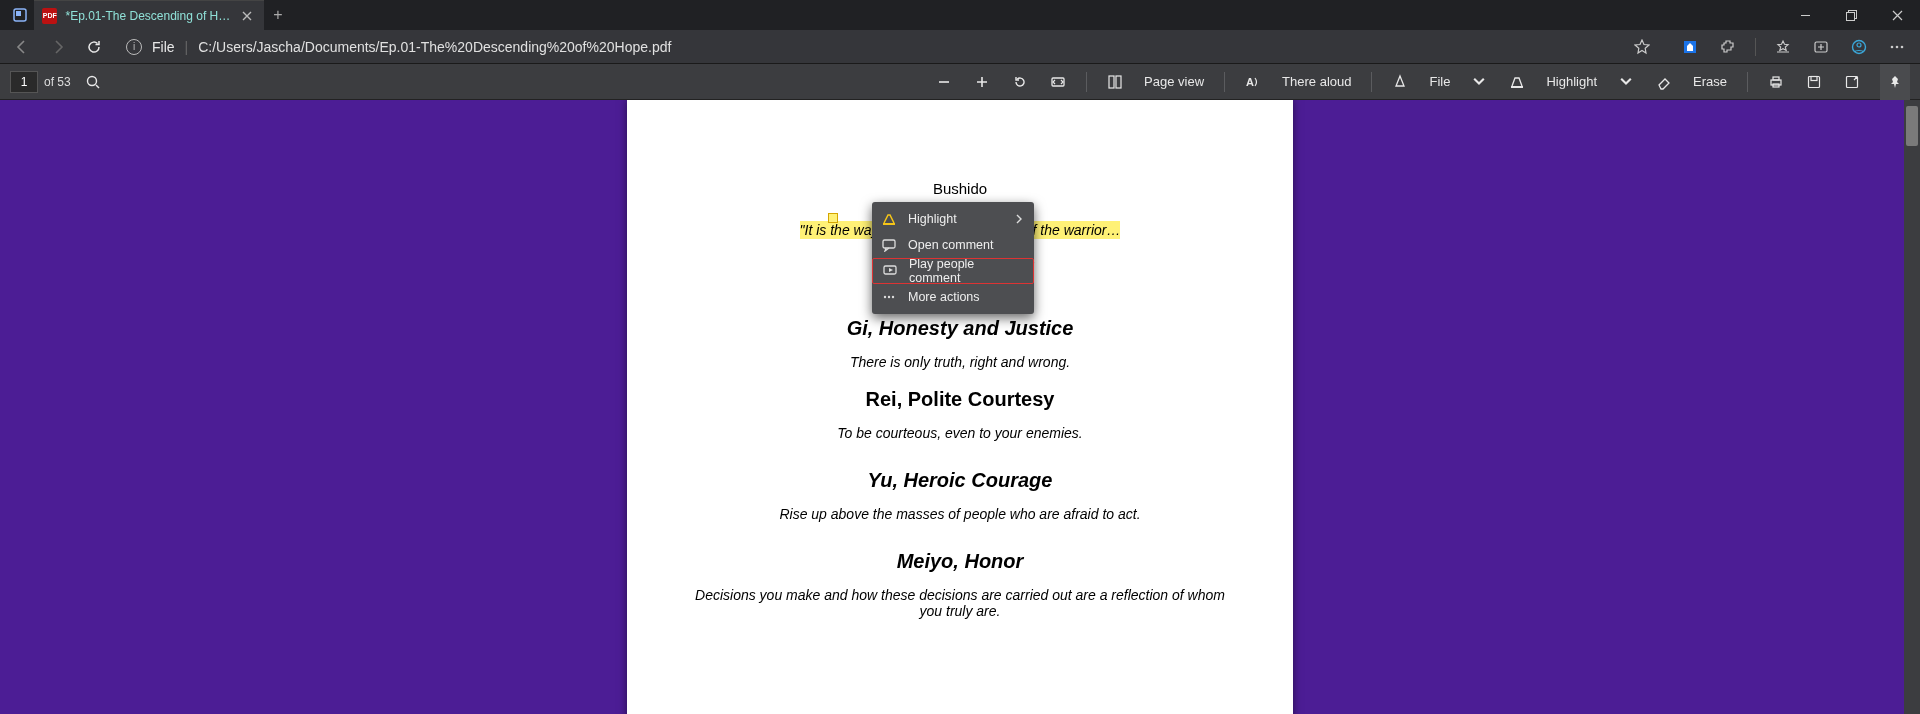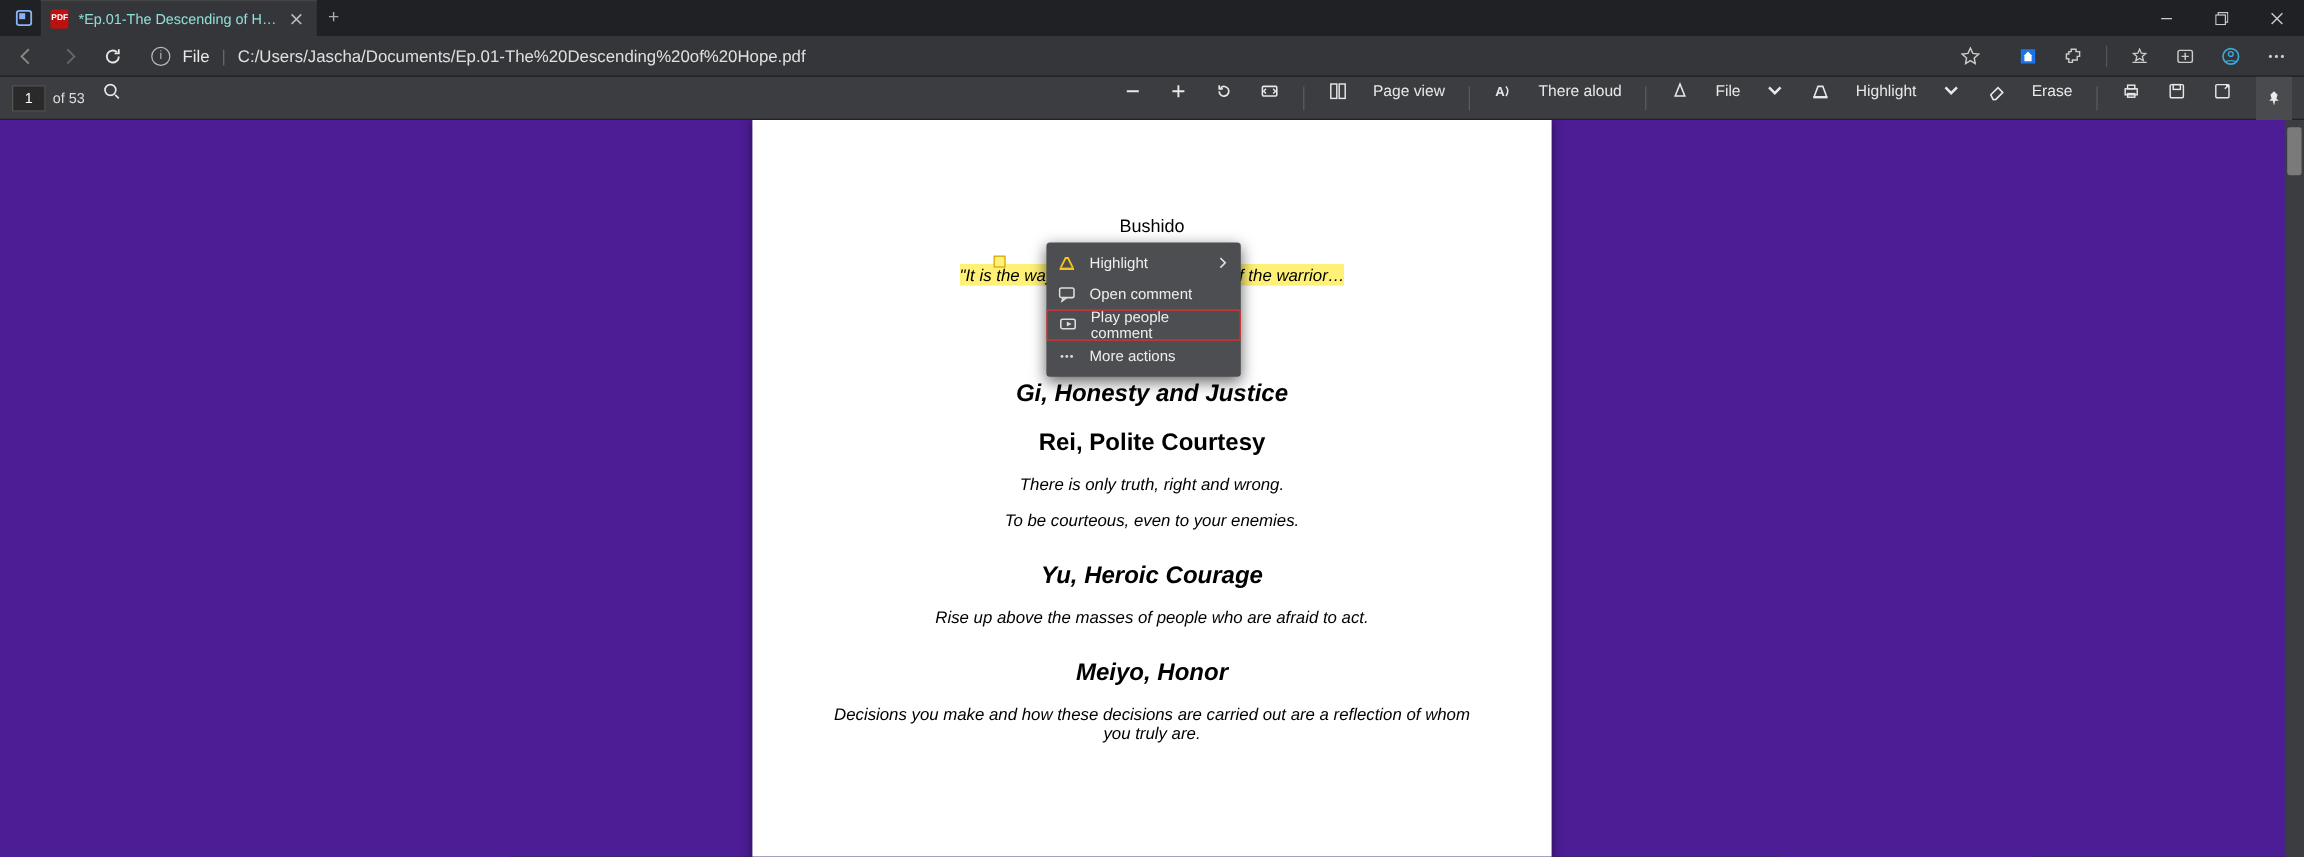--- a/index.html
+++ b/index.html
@@ -27,21 +27,21 @@
   .urlbox .sep { color:#666; }
   .urlbox .path { color:#e0e0e0; }
   .right-icons { display:flex; align-items:center; gap:4px; margin-left:auto; }
   .ricon { width:30px; height:28px; display:flex; align-items:center; justify-content:center; color:#ccc; position:relative; }
   .ricon svg { width:16px; height:16px; }
   .ricon.divider { width:1px; height:18px; background:#555; padding:0; margin:0 4px; }
   
   .pdftoolbar { height: 36px; background: #3c3d40; display:flex; align-items:center; padding:0 10px; gap:6px; font-size:13px; color:#e8e8e8; border-bottom:1px solid #222; }
   .pageinput { width:28px; height:22px; background:#2a2a2a; border:1px solid #555; color:#fff; text-align:center; font-size:12px; }
   .oftotal { font-size:12px; color:#ddd; }
-  .tbtn { height:28px; padding:0 8px; display:flex; gap:21px; color:#e8e8e8; border-radius:3px; }
+  .tbtn { height:28px; padding:0 8px; display:flex; align-items:center; gap:21px; color:#e8e8e8; border-radius:3px; }
   .tbtn svg { width:16px; height:16px; }
   .vsep { width:1px; height:20px; background:#5b5c5f; margin:0 6px; }
   .spacer { flex:1; }
   .caret { width:10px; height:10px; }
   .pinbox { width:30px; height:36px; display:flex; align-items:center; justify-content:center; background:#4a4b4e; margin-left:6px; }
   
   .viewport { position:relative; height: calc(714px - 30px - 34px - 36px); background:#4c1d95; overflow:hidden; }
   .scrollbar { position:absolute; right:0; top:0; width:16px; height:100%; background:#3c3d40; }
   .scrollthumb { position:absolute; right:2px; top:6px; width:12px; height:40px; background:#7a7a7a; border-radius:2px; }
   .page { position:absolute; left:50%; transform:translateX(-50%); top:0; width:666px; background:#fff; color:#000; padding:80px 60px 40px; min-height:650px; box-shadow:0 0 8px rgba(0,0,0,.5); }
@@ -276,23 +276,23 @@
 <div class="viewport">
   <div class="page">
     <div class="center doc-title">Bushido</div>
     <div class="center" style="position:relative;">
       <span class="hl-line">"It is the way of the sword…the way of the warrior…</span>
       <span class="note-mark" style="left:calc(50% - 132px);"></span>
     </div>
     <div class="center italic">The way of the Samurai.</div>
 
     <div class="center bolditalic" style="margin-top:50px;">Gi, Honesty and Justice</div>
+    <div class="center sectline">There is only truth, right and wrong.</div>
+
     <div class="center bigbold">Rei, Polite Courtesy</div>
-
-    <div class="center sectline">There is only truth, right and wrong.</div>
     <div class="center sectline">To be courteous, even to your enemies.</div>
 
     <div class="center bolditalic">Yu, Heroic Courage</div>
     <div class="center sectline">Rise up above the masses of people who are afraid to act.</div>
 
     <div class="center bolditalic">Meiyo, Honor</div>
     <div class="center sectline">Decisions you make and how these decisions are carried out are a reflection of whom you truly are.</div>
   </div>
 
   <div class="ctxmenu">

